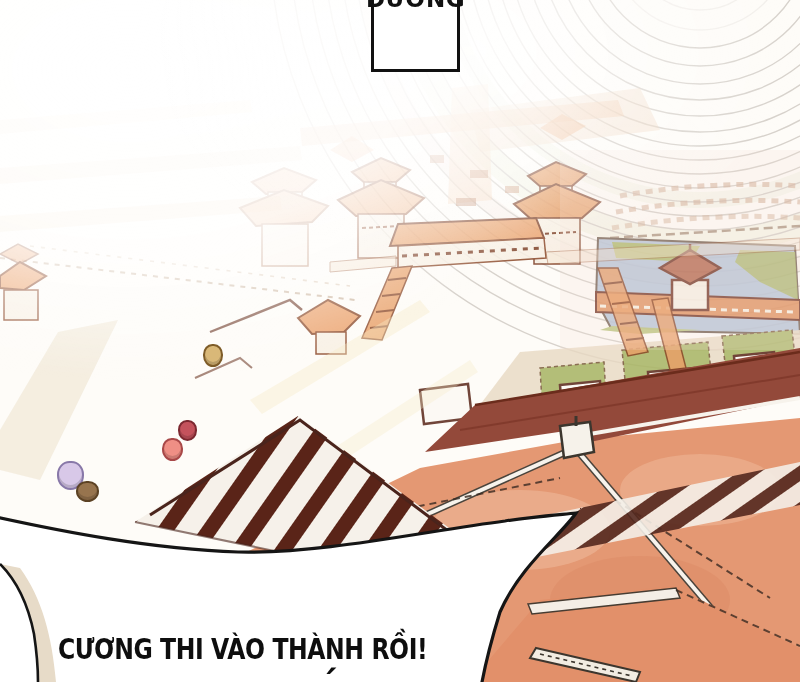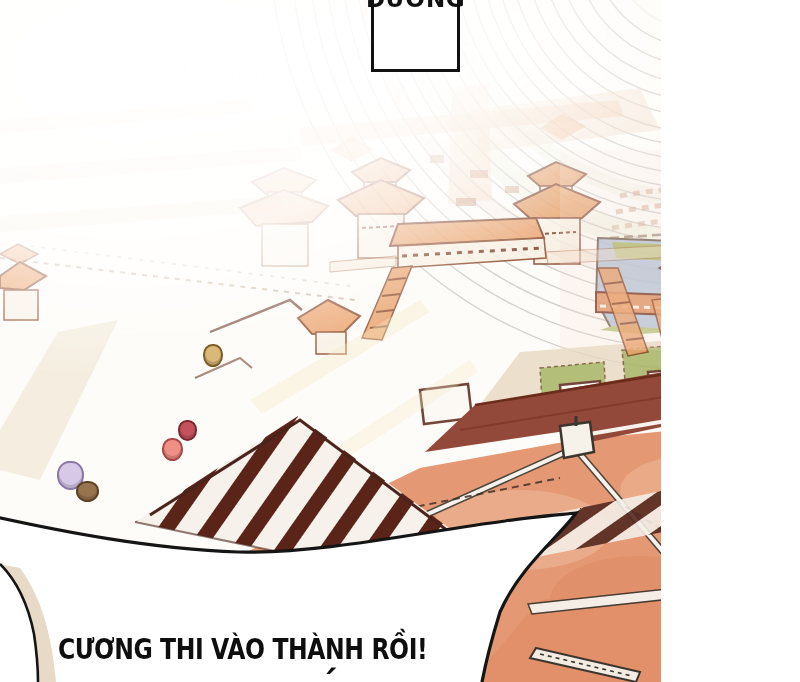--- a/index.html
+++ b/index.html
@@ -1,17 +1,17 @@
 <!DOCTYPE html>
 <html><head>
 <meta charset="utf-8">
 <style>
   html,body{margin:0;padding:0;background:#fff;}
   .panel{
-    position:relative;width:661px;height:682px;overflow:hidden;
+    position:relative;width:800px;height:682px;overflow:hidden;
     background:#3b82f6;font-family:"DejaVu Sans",sans-serif;
   }
   .scene{position:absolute;left:0;top:0;z-index:1;}
   #figures{position:absolute;left:0;top:0;width:800px;height:682px;z-index:2;pointer-events:none;}
   .figure{position:absolute;border-radius:46% 46% 50% 50%;}
   .speech-box{
     position:absolute;left:371px;top:-50px;width:89px;height:122px;z-index:3;
     background:#ffffff;border:3px solid #111;box-sizing:border-box;
     display:flex;justify-content:center;align-items:flex-start;padding-top:33px;
     font-weight:bold;font-size:23px;letter-spacing:.5px;color:#111;

